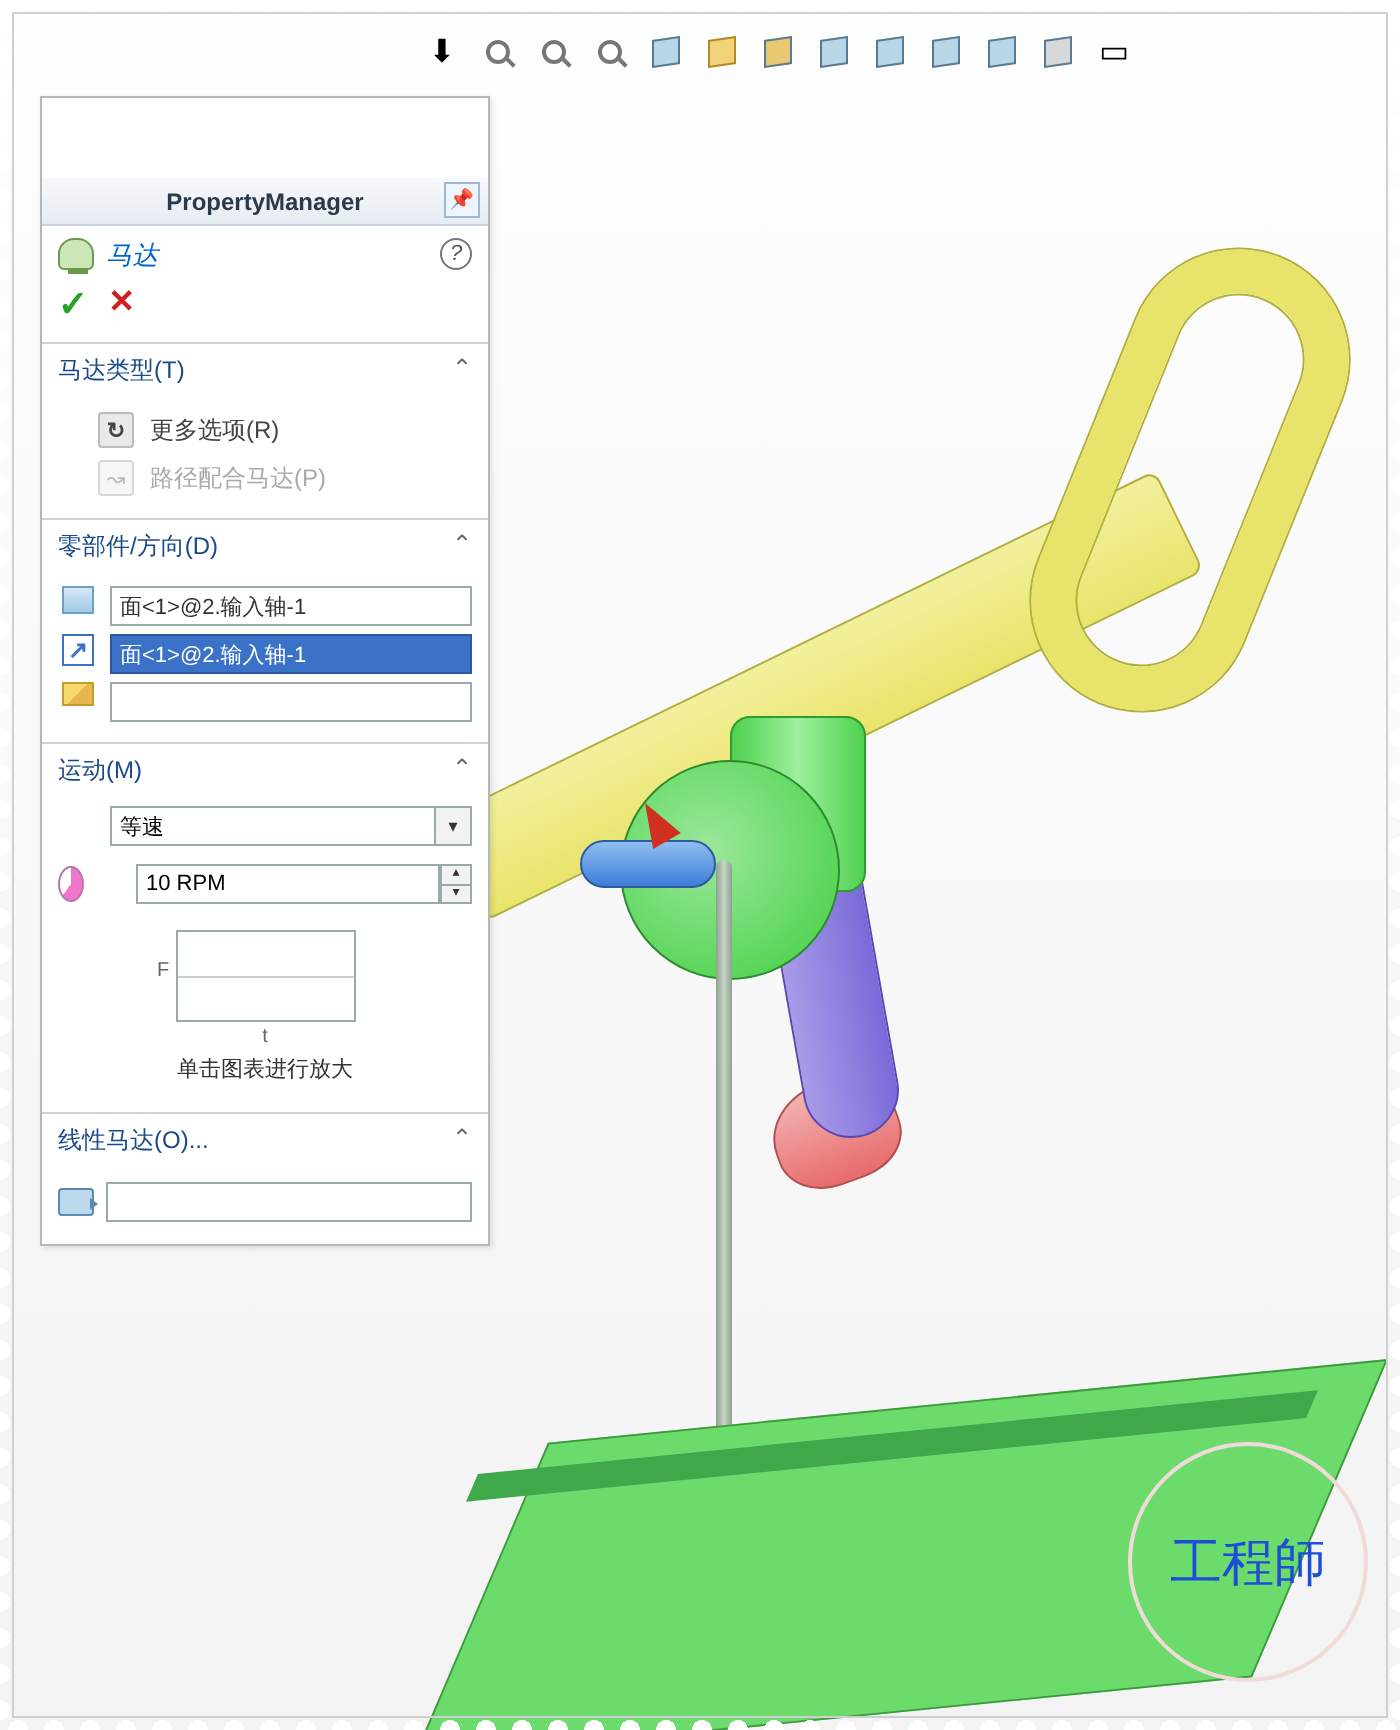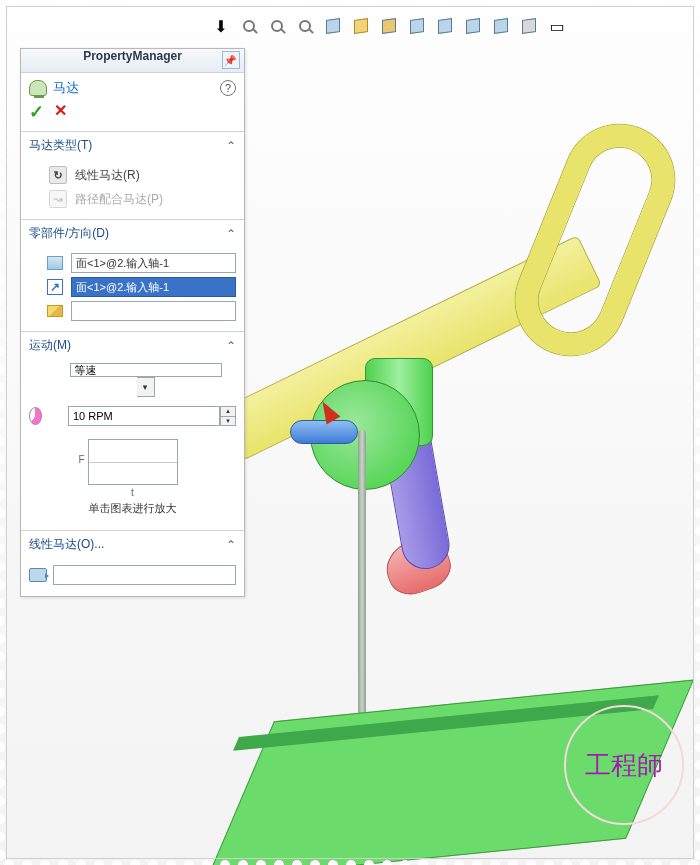--- a/index.html
+++ b/index.html
@@ -20,57 +20,57 @@
   .pole { position:absolute; left:108px; top:130px; width:8px; height:310px; background:linear-gradient(90deg,#8fa090,#c8d6c8,#8fa090); border-radius:4px; }
   .disc { position:absolute; left:60px; top:80px; width:110px; height:110px; background:radial-gradient(circle at 40% 40%,#9be89b,#3fcf3f); border:1px solid #2f8a2f; border-radius:50%; }
   .shaft-blue { position:absolute; left:40px; top:120px; width:68px; height:24px; background:linear-gradient(#8ebef0,#3e7cd8); border:1px solid #2c5ba0; border-radius:12px; }
   .link-purple { position:absolute; left:140px; top:90px; width:48px; height:180px; background:linear-gradient(90deg,#a89be8,#7a6ad8); border:1px solid #5a49b0; border-radius:24px; transform:rotate(-10deg); }
   .cylinder-green { position:absolute; left:115px; top:58px; width:68px; height:88px; background:linear-gradient(90deg,#4fd04f,#9df09d,#4fd04f); border:1px solid #2f9a2f; border-radius:10px; }
   .arm-yellow { position:absolute; left:-40px; top:-140px; width:430px; height:260px; }
   .arm-body { position:absolute; left:0; top:160px; width:400px; height:56px; background:linear-gradient(#f3f09d,#e8e46b); border:1px solid #b3af3b; transform:rotate(-26deg); border-radius:6px; }
   .arm-slot { position:absolute; right:-10px; top:-40px; width:110px; height:240px; border:22px solid #e8e46b; border-radius:55px; background:transparent; transform:rotate(22deg); box-shadow:inset 0 0 0 1px #b3af3b, 0 0 0 1px #b3af3b; }
   .cap-knob { position:absolute; left:136px; top:240px; width:64px; height:52px; background:linear-gradient(#f3b3b3,#e86b6b); border:1px solid #b05050; border-radius:50% 50% 40% 40%; transform:rotate(-20deg); }
   .red-arrow { position:absolute; left:70px; top:100px; width:0;height:0;border-left:8px solid transparent;border-right:8px solid transparent;border-bottom:22px solid #d03020; transform:rotate(-30deg); z-index:3;}
-  .watermark { position:absolute; right:16px; bottom:40px; width:120px; height:120px; border:2px solid #f3dada; border-radius:50%; color:#a21caf; font-size:26px; display:flex; align-items:center; justify-content:center; text-align:left; z-index:40; }
+  .watermark { position:absolute; right:16px; bottom:24px; width:120px; height:120px; border:2px solid #f3dada; border-radius:50%; color:#1d4ed8; font-size:26px; display:flex; align-items:center; justify-content:center; text-align:left; z-index:40; }
 
   
   .panel { position:absolute; left:20px; top:48px; width:225px; background:#ffffff; border:1px solid #b7b7b7; z-index:25; font-size:12px; color:#333; box-shadow:1px 1px 3px rgba(0,0,0,.12);}
-  .pm-head { height:24px; background:linear-gradient(#f7f9fb,#e6ecf3); border-bottom:1px solid #c9d2dd; display:flex; align-items:flex-start; justify-content:center; position:relative; font-weight:bold; color:#2b3a4a;}
+  .pm-head { height:24px; background:linear-gradient(#f7f9fb,#e6ecf3); border-bottom:1px solid #c9d2dd; display:flex; align-items:center; justify-content:center; position:relative; font-weight:bold; color:#2b3a4a;margin-top:40px;}
   .pm-head .pin { position:absolute; right:4px; top:2px; width:18px; height:18px; border:1px solid #9db8d6; background:#eef4fb; display:flex; align-items:center; justify-content:center; font-size:10px; color:#336; cursor:pointer;}
-  .title-row { display:flex; align-items:center; padding:6px 8px 0 8px; }
+  .title-row { display:flex; align-items:flex-start; padding:6px 8px 0 8px;font-style:italic; }
   .title-row .motor-ico { width:18px; height:16px; background:#cde6b7; border:1px solid #6a9a4a; border-radius:8px 8px 3px 3px; margin-right:6px; position:relative;}
   .title-row .motor-ico::after{content:"";position:absolute;left:4px;bottom:-3px;width:10px;height:3px;background:#6a9a4a;}
   .title-row .ttl { color:#0066cc; font-size:13px; }
   .title-row .help { margin-left:auto; width:16px;height:16px;border:1px solid #777;border-radius:50%; text-align:center; line-height:14px; font-size:11px; color:#555; cursor:pointer;}
   .okcancel { display:flex; gap:10px; padding:4px 8px 8px 8px; }
   .ok { color:#2ca02c; font-size:18px; cursor:pointer; font-weight:bold;}
   .cancel { color:#d02020; font-size:16px; cursor:pointer; font-weight:bold;}
 
   .section { border-top:1px solid #d2d2d2; }
-  .sec-head { display:flex; align-items:center; padding:5px 8px; color:#1a4a8a; cursor:pointer; }
+  .sec-head { display:flex; padding:5px 8px; color:#1a4a8a; cursor:pointer; }
   .sec-head .chev { margin-left:auto; color:#666; }
   .sec-body { padding:4px 8px 8px 8px; }
 
   .opt-row { display:flex; align-items:center; gap:8px; padding:3px 4px 3px 20px; color:#444; cursor:pointer;}
   .opt-row.disabled { color:#aaa; cursor:default;}
   .opt-ico { width:18px;height:18px;border:1px solid #bcbcbc;background:#f6f6f6;border-radius:2px;display:flex;align-items:center;justify-content:center;font-size:11px;}
   .opt-ico.rot{background:#e9e9e9;}
   .opt-ico.arrow::after{content:"→";}
   .opt-ico.path{border-color:#d6d6d6;color:#bbb;}
   .opt-ico.rot::after{content:"↻";font-weight:bold;}
 
-  .field-row { display:flex; align-items:center; gap:6px; padding:2px 0;margin-left:16px; }
+  .field-row { display:flex; align-items:flex-start; gap:6px; padding:2px 0; }
   .field-row .left-ico{ width:20px;display:flex;justify-content:center;}
   .txt-input { flex:1; height:20px; border:1px solid #9aa; background:#fff; padding:0 4px; font-size:11px; color:#333; }
   .txt-input.sel { background:#3a72c8; color:#fff; border-color:#2a5aa0; }
   .face-ico{ width:16px;height:14px;border:1px solid #6ba0c5;background:linear-gradient(#d5e8f4,#9fc9e4);}
   .dir-ico{ width:16px;height:16px;border:1px solid #3a72c8;background:#fff;display:flex;align-items:center;justify-content:center;color:#3a72c8;font-size:12px;font-weight:bold;}
   .box-ico{width:16px;height:12px;background:linear-gradient(135deg,#f6d96b 50%,#e6b74b 50%);border:1px solid #c79a2b;}
 
-  .combo { display:flex; align-items:center; margin-left:26px;flex-direction:column; }
+  .combo { display:flex; align-items:center; margin-left:26px; }
   .combo-input { flex:1; height:20px; border:1px solid #9aa; background:#fff; padding:0 4px; font-size:11px;}
   .combo-btn { width:18px;height:20px;border:1px solid #9aa;border-left:none;background:#f2f2f2;display:flex;align-items:center;justify-content:center;font-size:9px;cursor:pointer;}
   .spin-row { display:flex; align-items:center; gap:24px; padding:3px 0 3px 0;}
   .speed-ico{width:18px;height:18px;border:1px solid #b7a; border-radius:50%;background:conic-gradient(#e7c 0 60%,#fff 0);} 
   .spinner { display:flex; align-items:center; flex:1; margin-left:2px;}
   .spin-input{flex:1;height:20px;border:1px solid #9aa;padding:0 4px;font-size:11px;}
   .spin-btns{display:flex;flex-direction:column;}
   .spin-btns div{width:16px;height:10px;border:1px solid #9aa;background:#f2f2f2;font-size:7px;text-align:center;line-height:8px;cursor:pointer;}
   .spin-btns div:first-child{border-bottom:none;}
 
@@ -169,21 +169,21 @@
   </div>
 
   <div class="section">
     <div class="sec-head">
       <span>马达类型(T)</span>
       <span class="chev">⌃</span>
     </div>
     <div class="sec-body">
       <div class="opt-row">
         <div class="opt-ico rot"></div>
-        <span>线性马达(R)</span>
+        <span>更多选项(R)</span>
       </div>
       <div class="opt-row disabled">
         <div class="opt-ico path">↝</div>
         <span>路径配合马达(P)</span>
       </div>
     </div>
   </div>
 
   <div class="section">
     <div class="sec-head">

